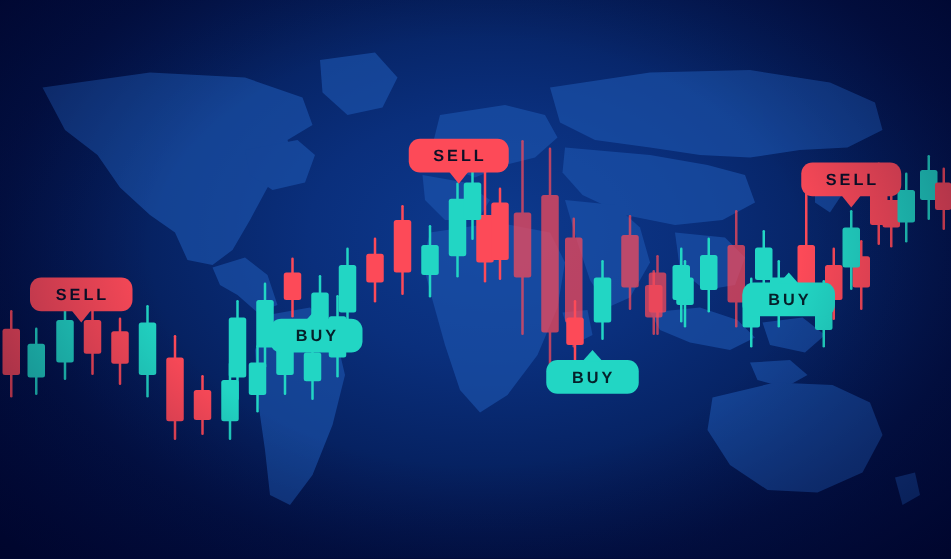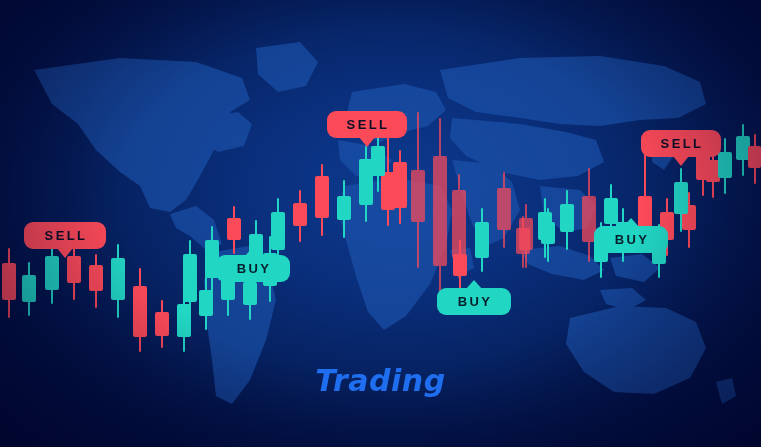--- a/index.html
+++ b/index.html
@@ -359,15 +359,14 @@
         <span class="tip"></span>
       </div>
       <div class="badge sell" style="left: 641px; top: 130px; width: 80px;">
         <span>SELL</span>
         <span class="tip"></span>
       </div>
     </div>
 
   <div id="vignette"></div>
 
-  <div id="wordmark" style="top: 363px; color: rgb(31, 110, 240);">Trading</div>
 
 </div>
 
 </body></html>

